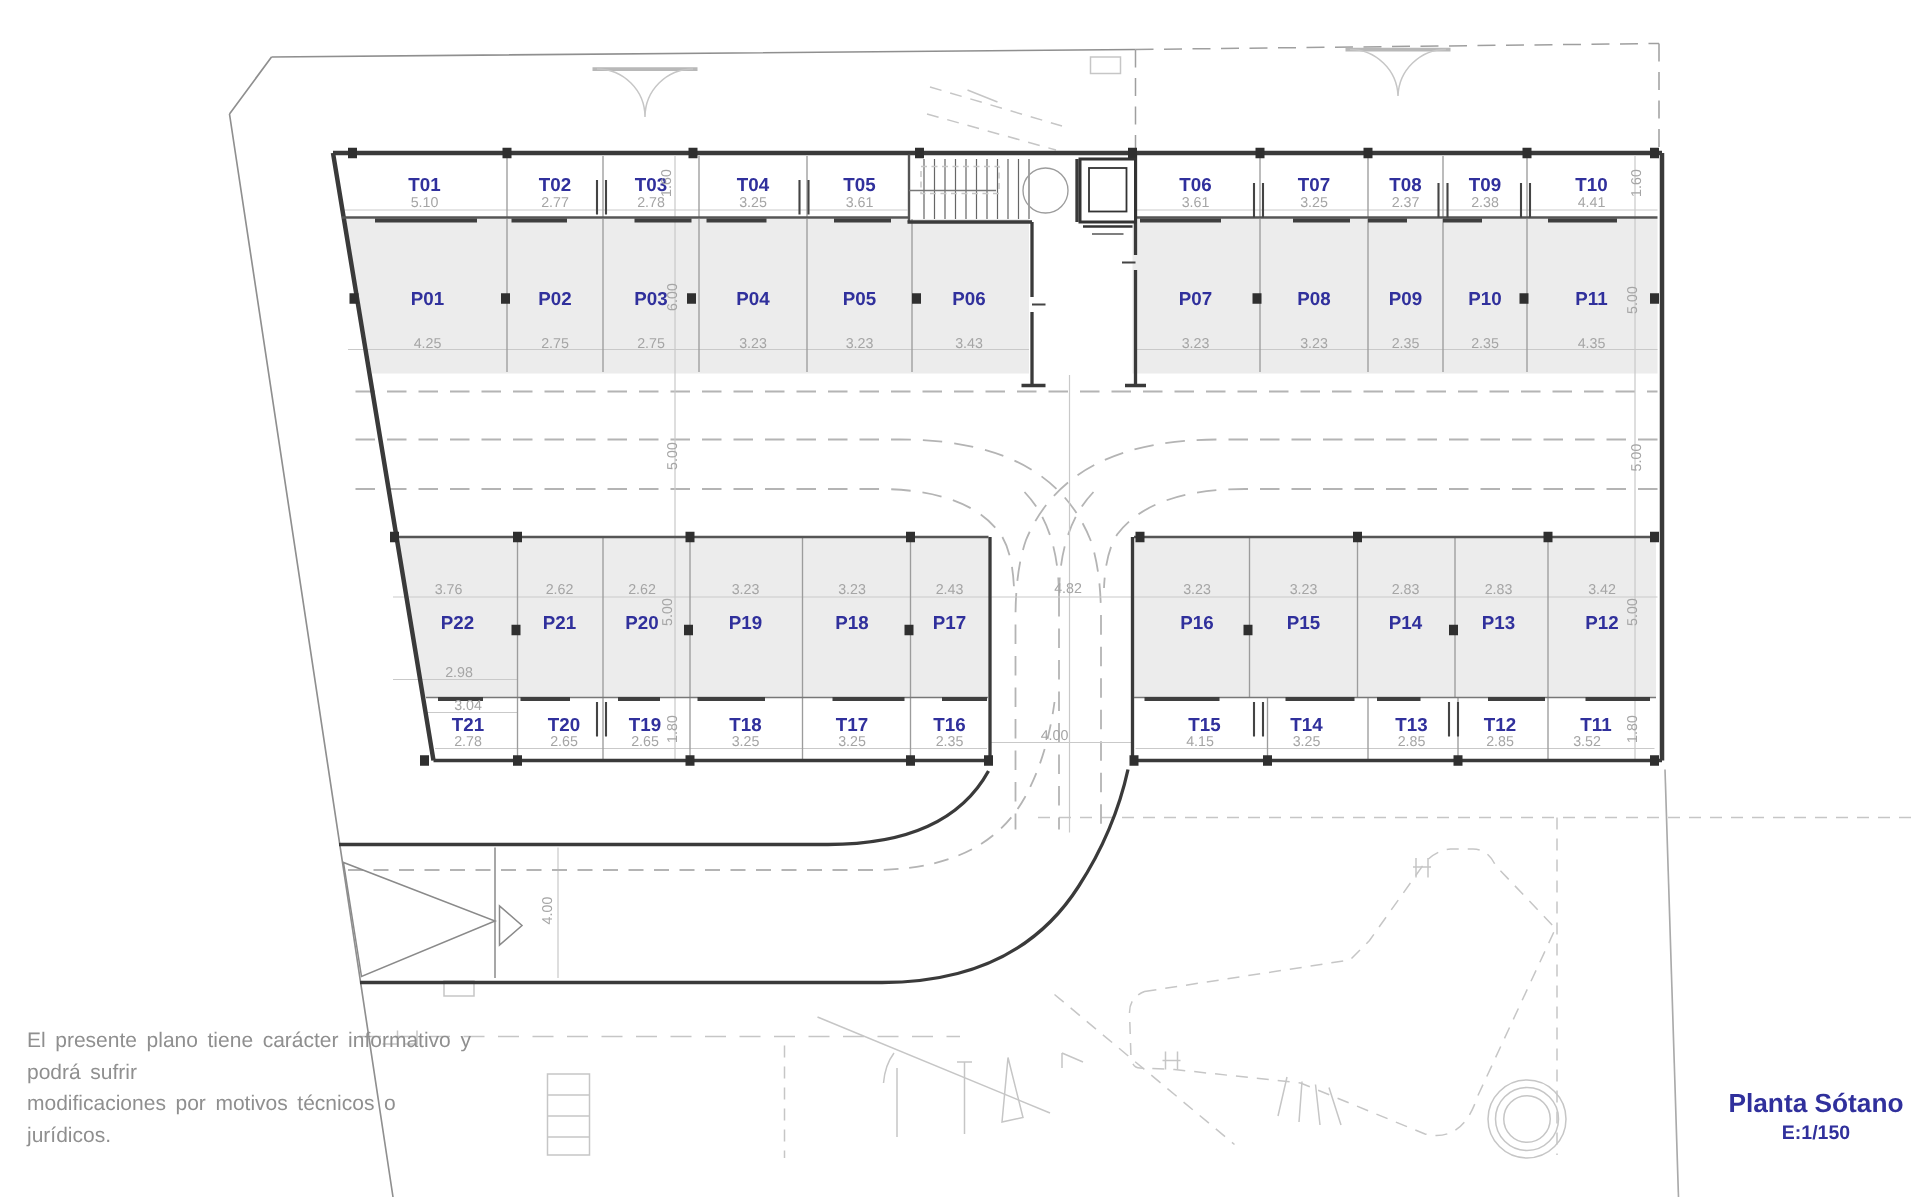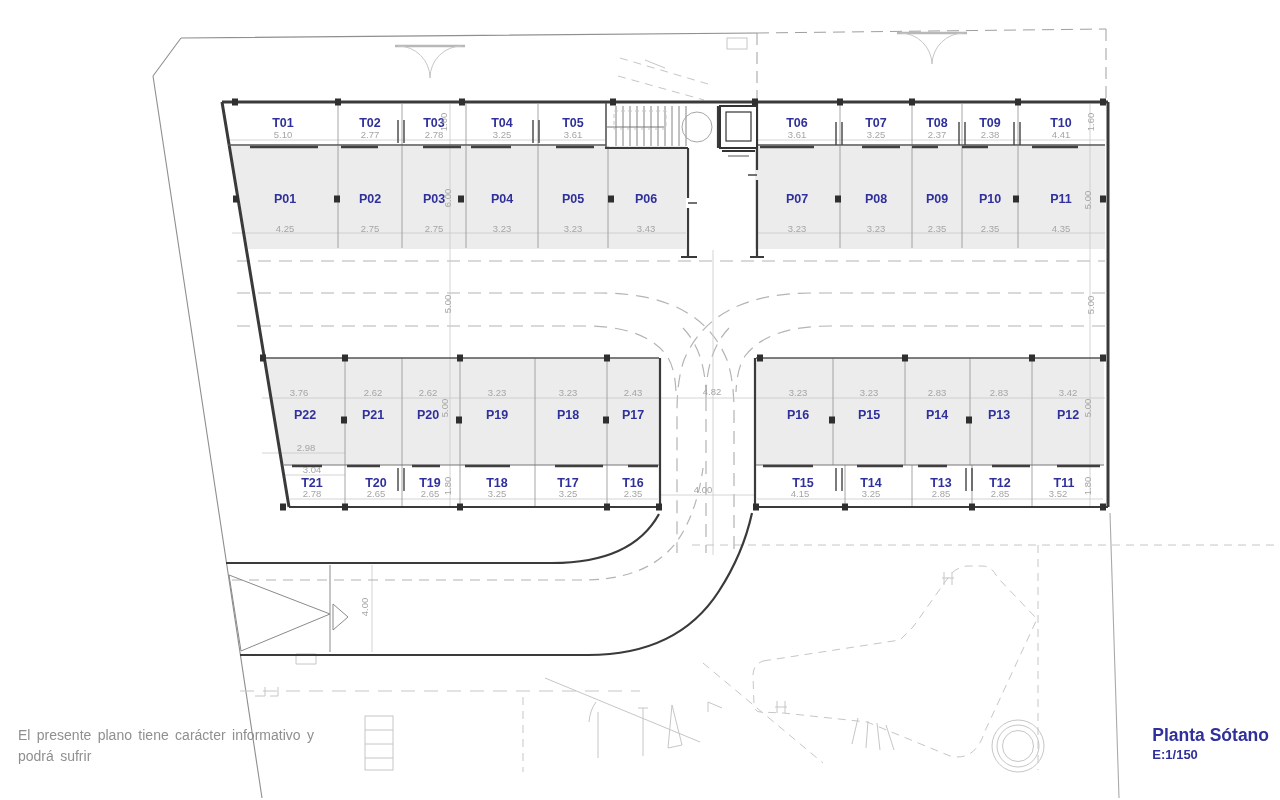--- a/index.html
+++ b/index.html
@@ -22,21 +22,21 @@
   .lgd{stroke:var(--light-gray,#c6c6c6);stroke-width:1;fill:none;stroke-dasharray:8 6;}
   .lg25{stroke:#b8b8b8;stroke-width:2.5;fill:none;}
   .fillp{fill:var(--stall-fill,#ececec);stroke:none;}
   .col{fill:#2f2f2f;}
   .stair{stroke:#666;stroke-width:0.8;fill:none;}
   
   .stall-id{font-family:"Liberation Sans",sans-serif;font-weight:700;font-size:12.5px;
             fill:var(--label-blue,#30309c);text-anchor:middle;}
   .dim{font-family:"Liberation Sans",sans-serif;font-size:9.5px;
        fill:var(--dim-gray,#a5a5a5);text-anchor:middle;}
-  .title-block{position:absolute;right:23px;bottom:36px;text-align:left;
+  .title-block{position:absolute;right:23px;bottom:36px;text-align:center;
                color:var(--label-blue,#30309c);font-weight:700;line-height:1.3;}
   .title-main{font-size:17.5px;}
   .title-scale{font-size:13px;}
   .disclaimer{position:absolute;left:18px;bottom:33px;width:302px;font-size:14px;
               color:#8f8f8f;line-height:1.5;word-spacing:2.5px;}
 </style>
 </head>
 <body>
 
 <div class="canvas">
@@ -314,20 +314,21 @@
         <text x="368" y="607" class="dim" transform="rotate(-90 368 607)">4.00</text>
         <text x="712" y="395" class="dim">4.82</text>
         <text x="703" y="493" class="dim">4.00</text>
         <text x="306" y="451" class="dim">2.98</text>
         <text x="312" y="473" class="dim">3.04</text>
       </g>
 </svg>
 
 <div class="disclaimer">
   <div>El presente plano tiene carácter informativo y podrá sufrir</div>
+  <div>modificaciones por motivos técnicos o jurídicos.</div>
 </div>
 
 <div class="title-block">
   <div class="title-main">Planta Sótano</div>
   <div class="title-scale">E:1/150</div>
 </div>
 
 </div>
 
 </body></html>

